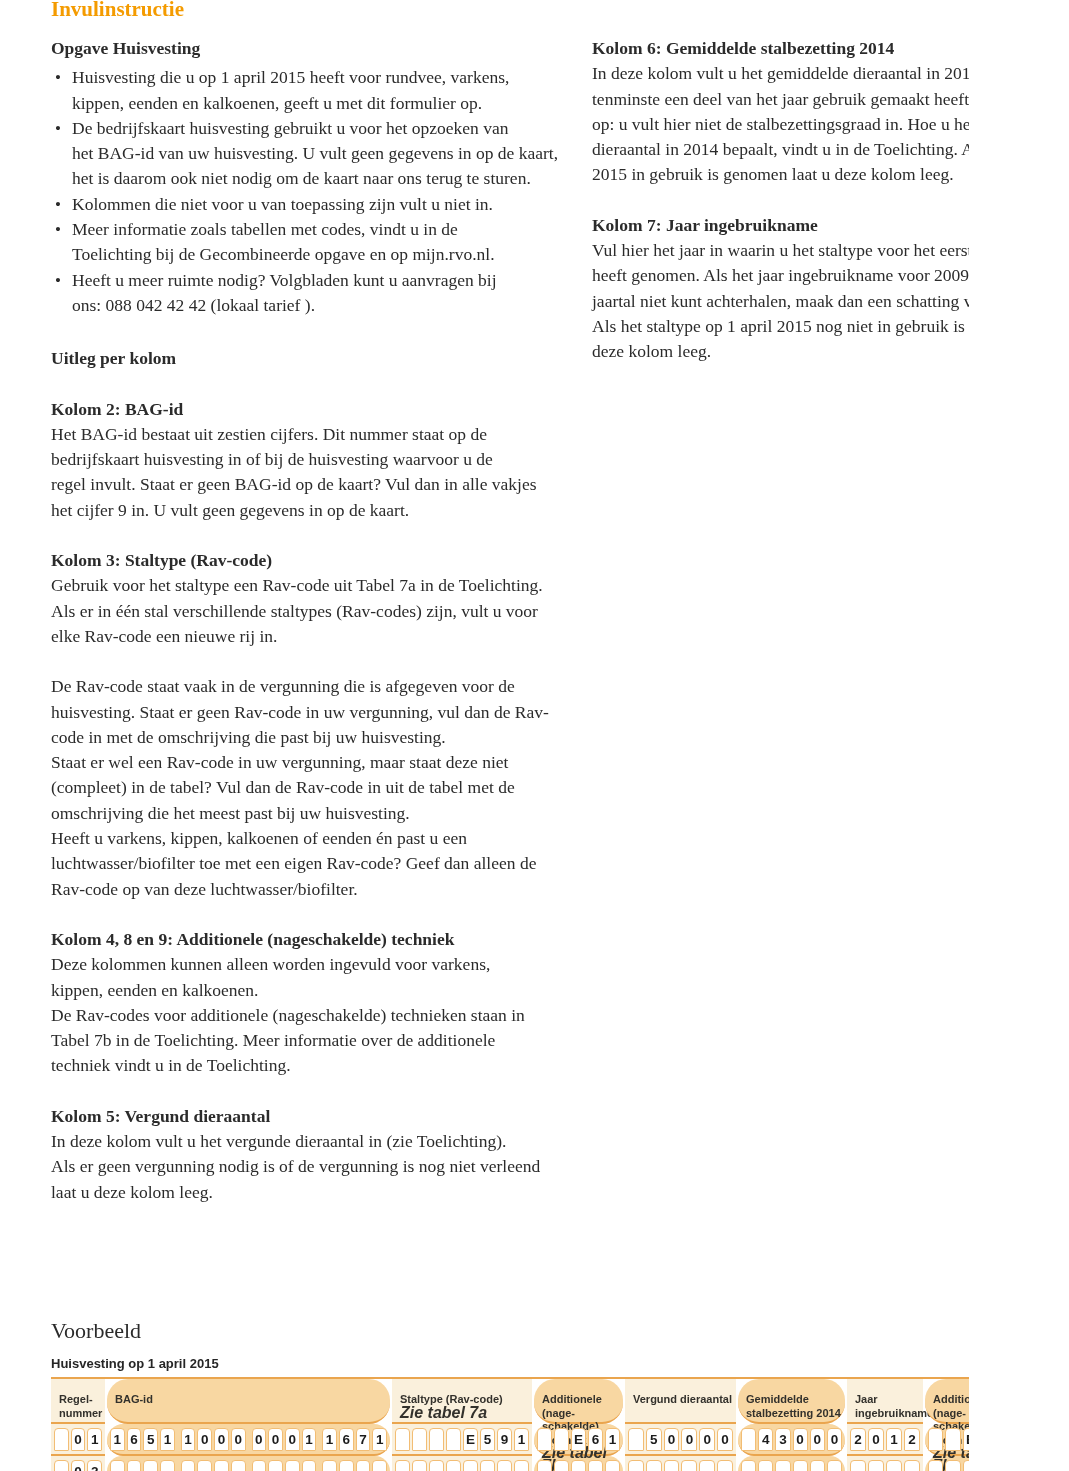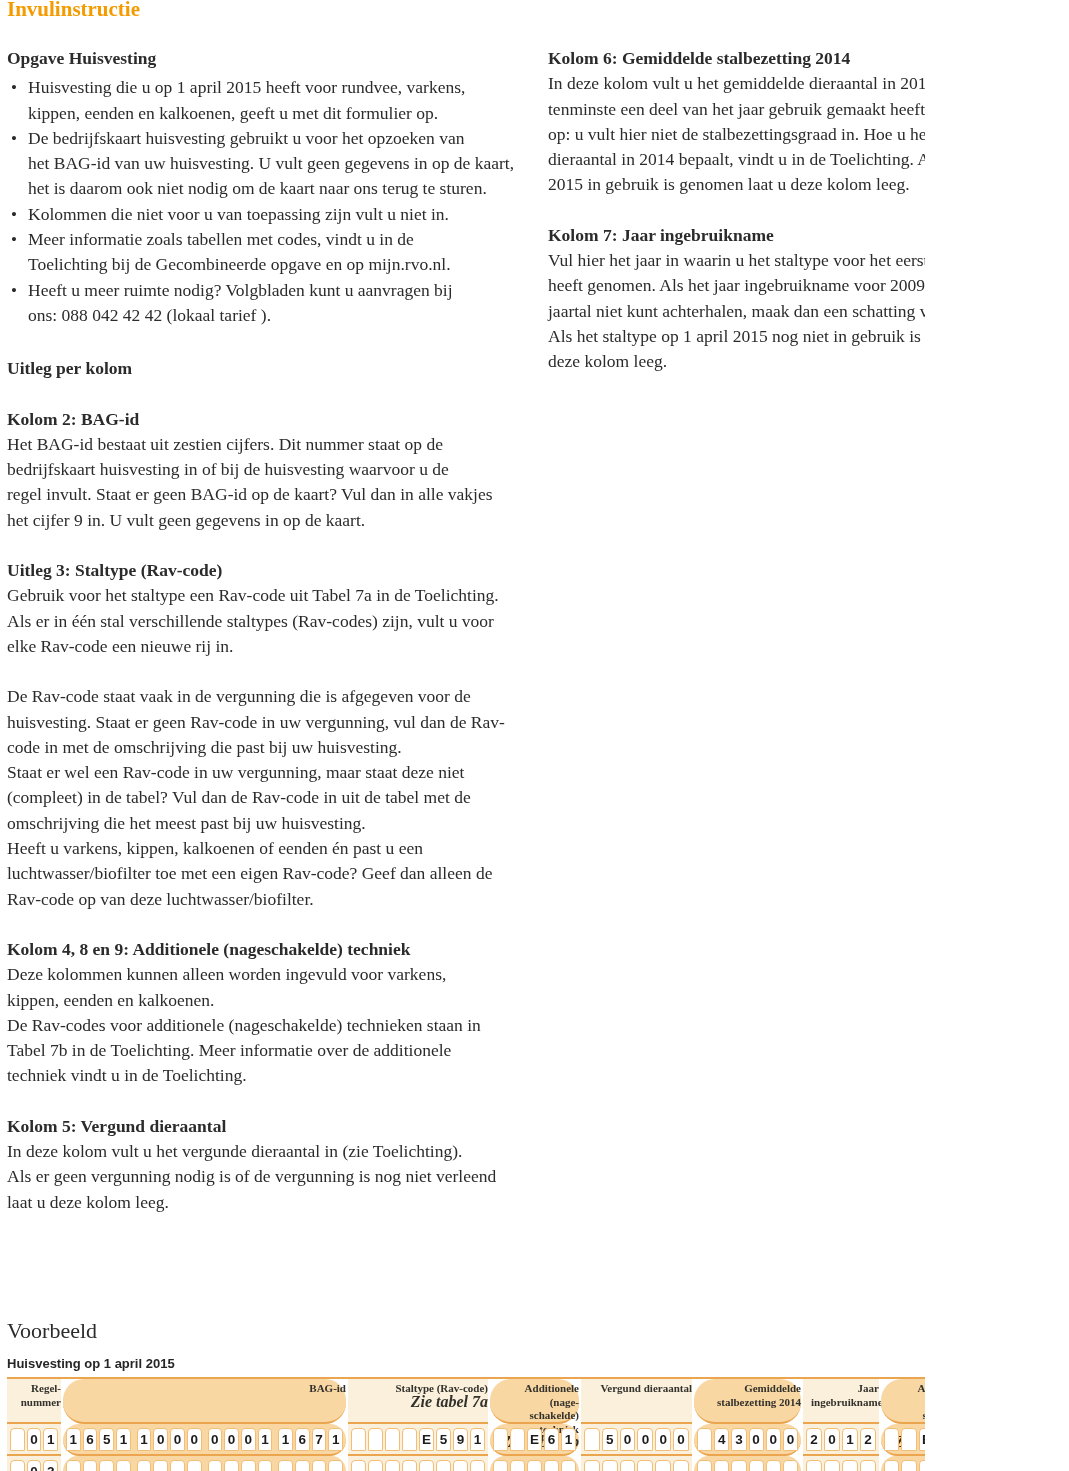--- a/index.html
+++ b/index.html
@@ -1,41 +1,41 @@
 <!DOCTYPE html>
 <html><head>
 <meta charset="utf-8">
 <style>
   html,body{margin:0;padding:0;background:#ffffff;}
   #page{position:relative;width:925px;height:1471px;background:#fff;overflow:hidden;
-        font-family:"Liberation Serif","DejaVu Serif",serif;color:#2b2b2b;}
+        font-family:"Liberation Serif","DejaVu Serif",serif;color:#2b2b2b;margin-left:44px;}
   h1{position:absolute;left:7px;top:-6px;margin:0;font-size:21px;line-height:30px;
      font-weight:700;color:#f49b00;font-family:"Liberation Serif","DejaVu Serif",serif;}
-  .textcol{position:absolute;top:46px;width:517px;font-size:17.5px;line-height:25.3px;}
+  .textcol{position:absolute;top:36px;width:517px;font-size:17.5px;line-height:25.3px;}
   #leftcol{left:7px;}
   #rightcol{left:548px;}
   .textcol h3{margin:25px 0 0;font-size:17.5px;line-height:25.3px;font-weight:700;white-space:pre-line;}
   .textcol h3.first{margin-top:0;}
   .textcol h3.extra-gap{margin-top:28px;}
   .textcol p{margin:0;white-space:pre-line;}
   .textcol p.spaced{margin-top:25px;}
   ul.bullets{list-style:none;margin:4px 0 0;padding:0;}
   ul.bullets li{position:relative;padding-left:21px;white-space:pre-line;}
   ul.bullets li::before{content:"\2022";position:absolute;left:4px;top:0;font-size:17px;color:#2b2b2b;}
   
   #voorbeeld{position:absolute;left:7px;top:1318px;width:1055px;}
   #voorbeeld h2{margin:0;font-size:22px;line-height:25px;font-weight:400;}
   .table-caption{margin-top:13px;font-family:"Liberation Sans","DejaVu Sans",sans-serif;
                  font-size:13px;font-weight:700;color:#262626;}
   .exa-table{margin-top:6px;display:flex;gap:2px;border-top:2px solid #eaa54e;padding-top:0;}
   .col{flex:none;}
   .col.light .col-header,.col.light .col-row{background:#faf0dc;}
   .col.dark  .col-header,.col.dark  .col-row{background:#f8d7a2;border-radius:21px;}
-  .col-header{height:45px;padding:3px 0 0 8px;box-sizing:border-box;border-bottom:2px solid #eaa54e;
-              font-family:Liberation Serif, serif;text-align:right;}
+  .col-header{height:45px;padding:14px 0 0 8px;box-sizing:border-box;border-bottom:2px solid #eaa54e;
+              font-family:Liberation Sans, sans-serif;}
   .col-label{font-size:11px;line-height:13.5px;font-weight:700;color:#33312c;white-space:pre-line;}
   .col-sub{font-size:16px;line-height:12.5px;font-weight:700;font-style:italic;color:#33312c;}
   .col-row{display:flex;gap:2px;padding:4px 3px 3px;box-sizing:border-box;border-bottom:2px solid #eaa54e;}
   .col-row.last{border-bottom:none;}
   .box{flex:1;height:23px;background:#ffffff;border:1px solid #f2bd74;border-radius:4px 4px 1px 1px;
        box-sizing:border-box;display:flex;align-items:center;justify-content:center;
        font-family:"Liberation Sans","DejaVu Sans",sans-serif;font-size:13.5px;font-weight:700;color:#1c1c1c;}
   .box.grp{margin-left:4px;}
 </style>
 </head>
@@ -61,21 +61,21 @@
     </ul>
 
     <h3 class="extra-gap">Uitleg per kolom</h3>
 
     <h3>Kolom 2: BAG-id</h3>
     <p>Het BAG-id bestaat uit zestien cijfers. Dit nummer staat op de
 bedrijfskaart huisvesting in of bij de huisvesting waarvoor u de
 regel invult. Staat er geen BAG-id op de kaart? Vul dan in alle vakjes
 het cijfer 9 in. U vult geen gegevens in op de kaart.</p>
 
-    <h3>Uitleg 3: Staltype (Rav-code)</h3>
+    <h3>Kolom 3: Staltype (Rav-code)</h3>
     <p>Gebruik voor het staltype een Rav-code uit Tabel 7a in de Toelichting.
 Als er in één stal verschillende staltypes (Rav-codes) zijn, vult u voor
 elke Rav-code een nieuwe rij in.</p>
     <p class="spaced">De Rav-code staat vaak in de vergunning die is afgegeven voor de
 huisvesting. Staat er geen Rav-code in uw vergunning, vul dan de Rav-
 code in met de omschrijving die past bij uw huisvesting.
 Staat er wel een Rav-code in uw vergunning, maar staat deze niet
 (compleet) in de tabel? Vul dan de Rav-code in uit de tabel met de
 omschrijving die het meest past bij uw huisvesting.
 Heeft u varkens, kippen, kalkoenen of eenden én past u een

